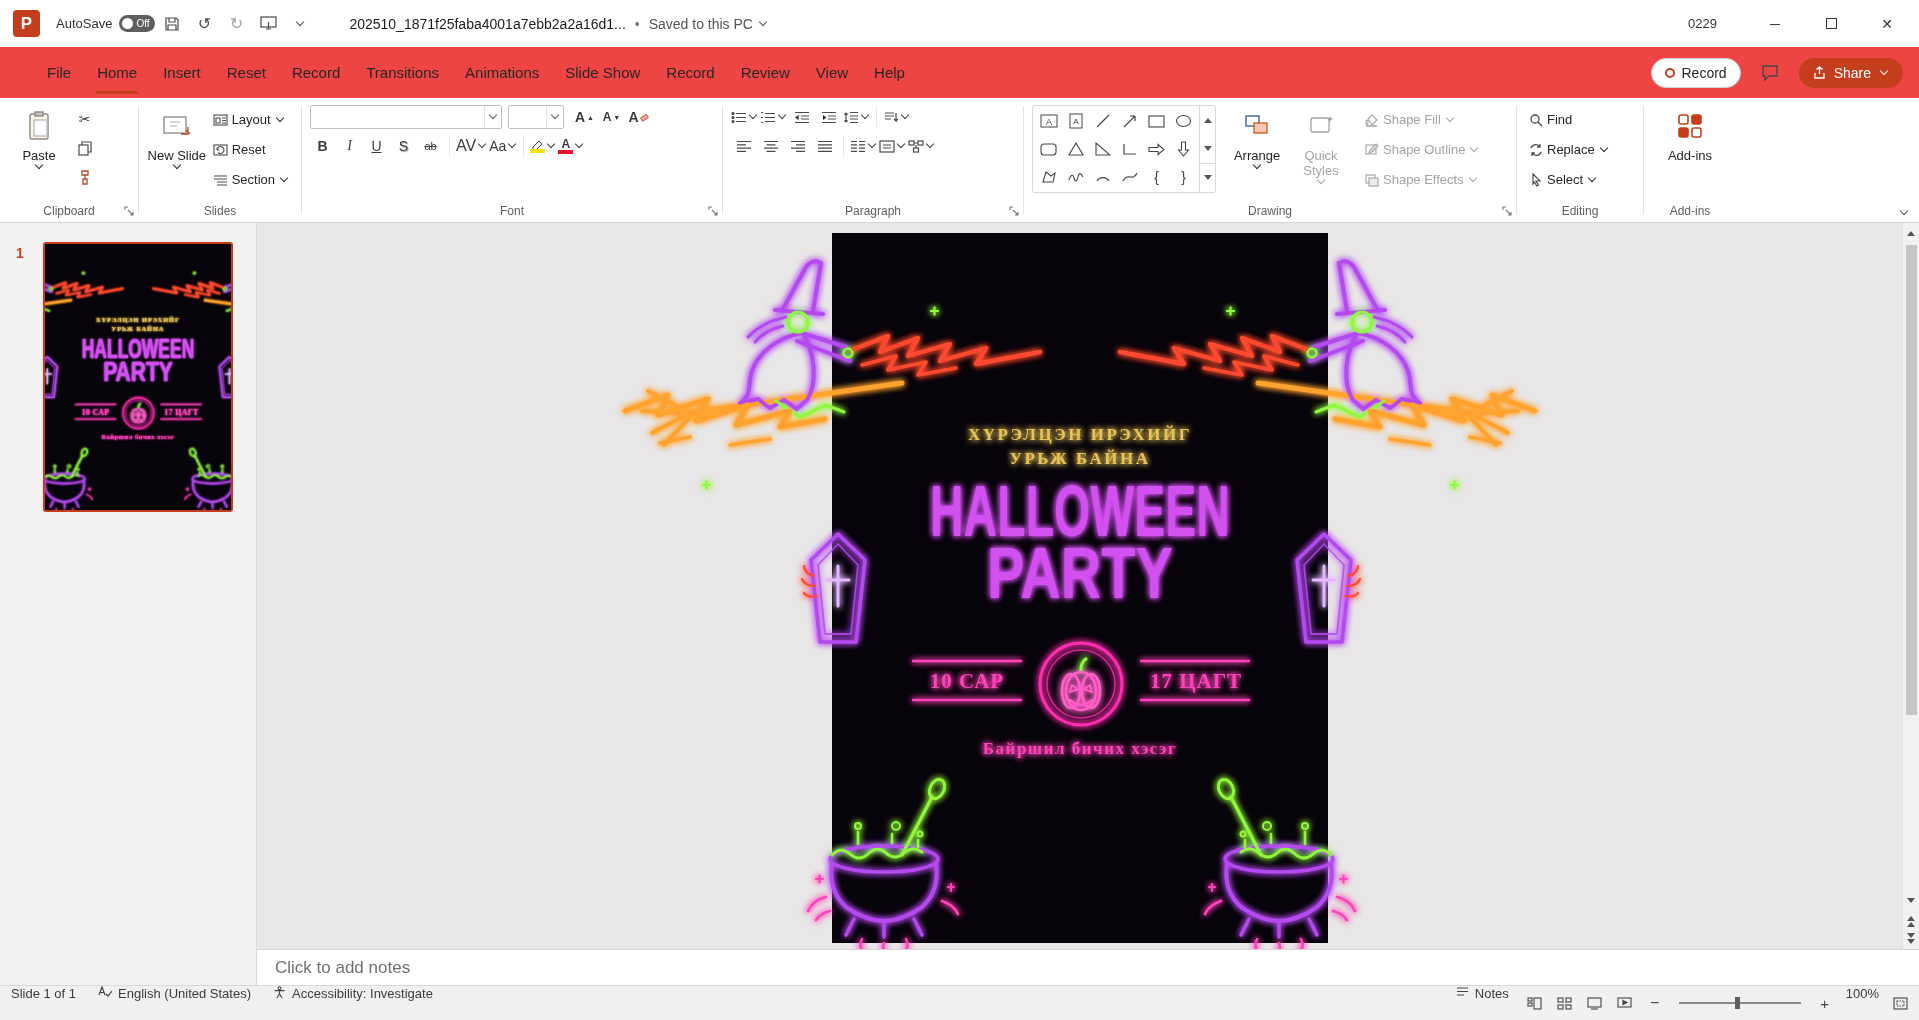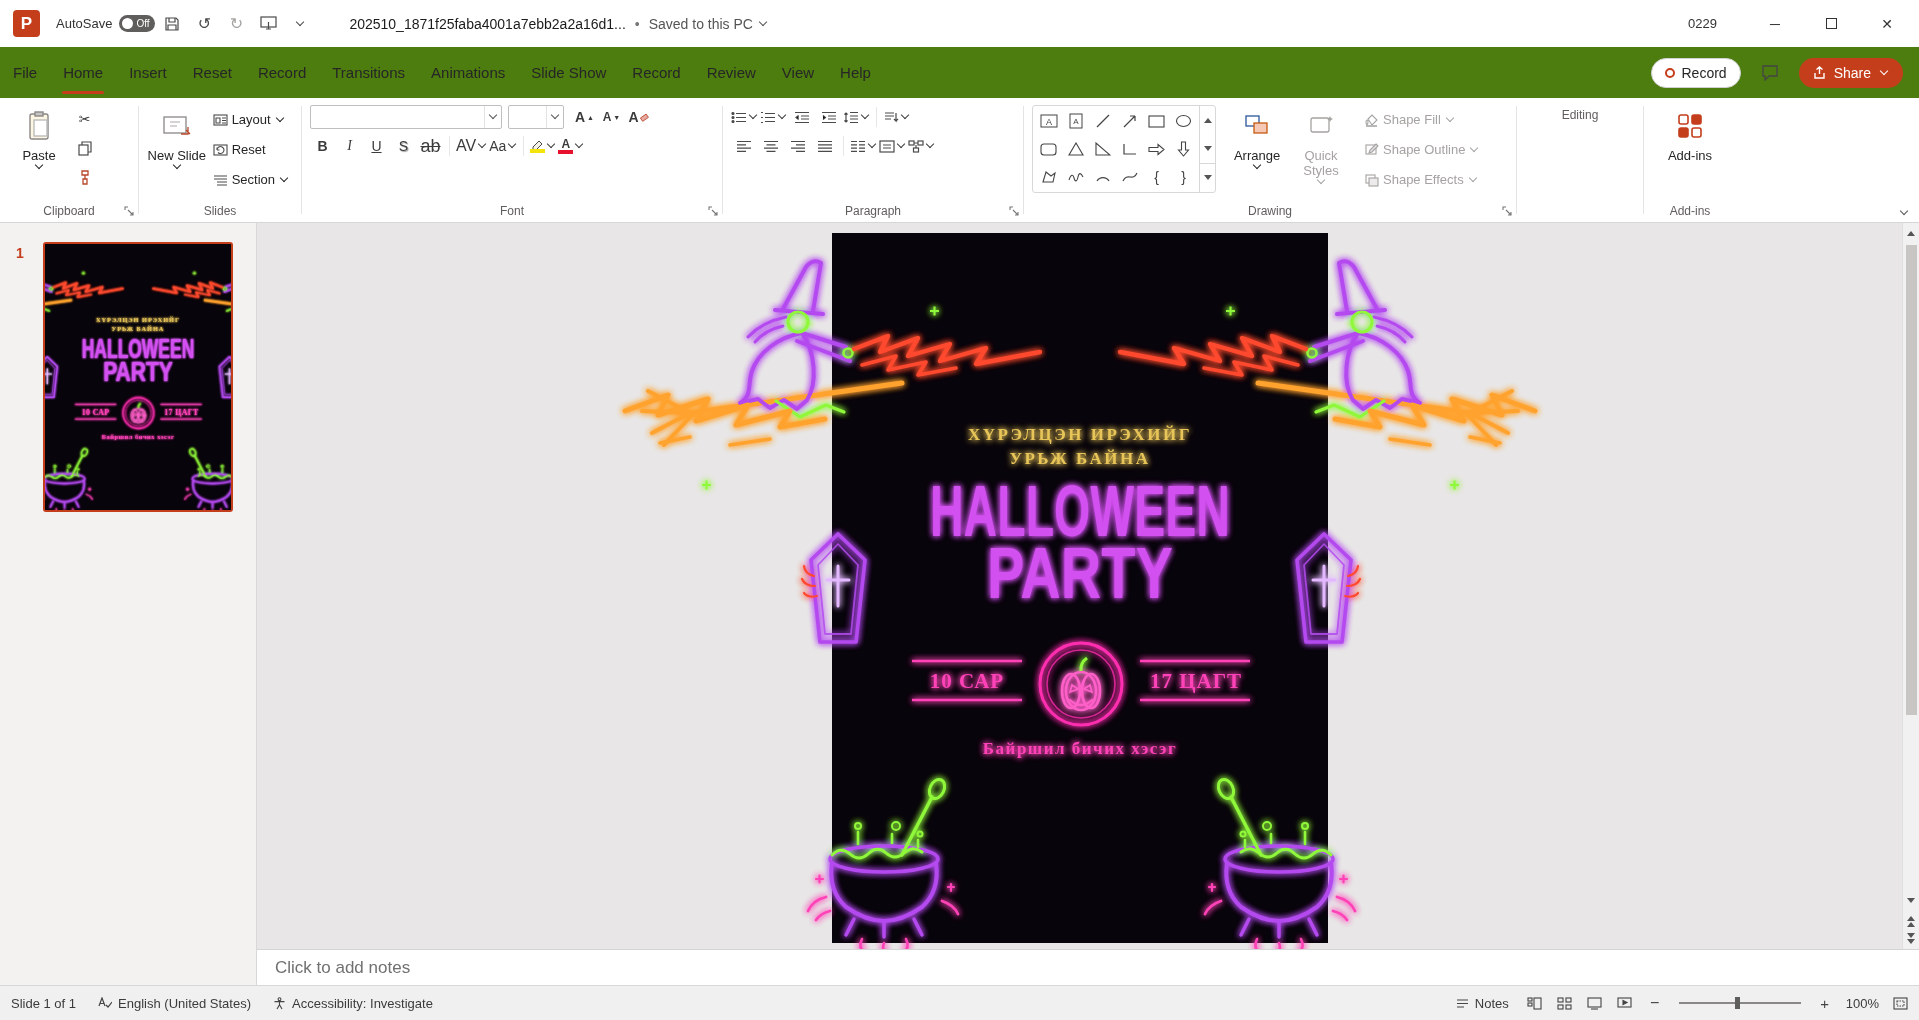--- a/index.html
+++ b/index.html
@@ -24,21 +24,21 @@
   .saved{color:#555;display:flex;align-items:center;gap:5px;}
   .searchbox{position:absolute;left:869px;top:9px;width:460px;height:30px;background:#f3f2f1;border:1px solid #e2e1e0;border-radius:4px;display:flex;align-items:center;gap:9px;padding:0 12px;color:#605e5c;font-size:14px;}
   .searchbox input{border:0;background:transparent;outline:none;font-size:14px;color:#444;width:100%;font-family:inherit;}
   .tb-right{position:absolute;right:4px;top:0;height:47px;display:flex;align-items:center;}
   .profile{font-size:13px;color:#333;margin-right:30px;}
   .winbtn{width:56px;height:47px;display:flex;align-items:center;justify-content:center;color:#333;font-size:14px;}
   .maxbox{width:11px;height:11px;border:1.3px solid #333;}
   .chev{display:inline-block;width:6px;height:6px;border-right:1.4px solid currentColor;border-bottom:1.4px solid currentColor;transform:rotate(45deg);margin:-2px 2px 2px 2px;flex:0 0 auto;}
 
   
-  .menubar{position:absolute;top:47px;left:0;width:100%;height:51px;background:#4d7c0f;display:flex;align-items:center;z-index:29;}
+  .menubar{position:absolute;top:47px;left:0;width:100%;height:51px;background:#ef4444;display:flex;align-items:center;z-index:29;padding-left:34px;}
   .mtab{padding:0 13px;font-size:15px;color:#262626;height:100%;display:flex;align-items:center;position:relative;}
   .mtab.active::after{content:"";position:absolute;left:12px;right:12px;bottom:4px;height:3px;background:var(--accent-red);border-radius:2px;}
   .menu-right{margin-left:auto;display:flex;align-items:center;gap:12px;margin-right:16px;}
   .record-btn{display:flex;align-items:center;gap:7px;border:1px solid #d1d1d1;border-radius:15px;height:30px;padding:0 13px;font-size:14px;background:#fff;}
   .record-dot{width:10px;height:10px;border-radius:50%;border:2.5px solid var(--accent-red);}
   .comment-btn{width:34px;height:30px;display:flex;align-items:center;justify-content:center;}
   .share-btn{display:flex;align-items:center;gap:8px;background:var(--accent-red);color:#fff;border-radius:15px;height:30px;padding:0 14px;font-size:14px;}
 
   
   .ribbon{position:absolute;top:98px;left:0;width:100%;height:125px;background:#fff;border-bottom:1px solid #d6d6d6;display:flex;align-items:stretch;z-index:28;}
@@ -54,21 +54,21 @@
   .dis, .dis *{color:#a5a3a1 !important;}
   .rg-col{display:flex;flex-direction:column;gap:5px;}
   .rg-row{display:flex;align-items:center;gap:2px;}
   .combo{height:24px;border:1px solid #bfbfbf;border-radius:2px;display:flex;align-items:stretch;background:#fff;}
   .combo .cinput{flex:1;padding:3px 5px;font-size:13px;color:#333;}
   .combo .cdrop{width:17px;display:flex;align-items:center;justify-content:center;border-left:1px solid #e3e3e3;color:#555;}
   .vbar{width:1px;height:20px;background:#e6e6e6;margin:0 4px;align-self:center;}
   .colorbar{display:block;width:15px;height:4px;margin-top:0px;}
   .stack2{display:flex;flex-direction:column;align-items:center;line-height:1;}
   .glyphB{font-weight:bold;} .glyphI{font-style:italic;font-family:"Liberation Serif",serif;} .glyphU{text-decoration:underline;}
-  .glyphS{text-shadow:1px 1px 1px #999;} .glyphAB{text-decoration:line-through;font-size:18px;}
+  .glyphS{text-shadow:1px 1px 1px #999;} .glyphAB{text-decoration:line-through;font-size:11px;}
   .tinyup{font-size:7px;margin-left:1px;}
   .shape-gallery{border:1px solid #d8d8d8;border-radius:3px;display:flex;margin-right:8px;background:#fff;}
   .sg-grid{display:grid;grid-template-columns:repeat(6,27px);grid-auto-rows:28px;align-items:center;justify-items:center;padding:1px 2px;}
   .sg-cell{width:25px;height:25px;display:flex;align-items:center;justify-content:center;color:#444;font-size:14px;border-radius:2px;}
   .sg-scroll{width:16px;border-left:1px solid #d8d8d8;display:flex;flex-direction:column;}
   .sg-scroll .sgs{flex:1;display:flex;align-items:center;justify-content:center;color:#555;}
   .tri-up{width:0;height:0;border-left:4px solid transparent;border-right:4px solid transparent;border-bottom:5px solid #555;}
   .tri-dn{width:0;height:0;border-left:4px solid transparent;border-right:4px solid transparent;border-top:5px solid #555;}
   .collapse-btn{position:absolute;right:10px;bottom:3px;color:#555;}
 
@@ -92,21 +92,21 @@
   
   .vscroll{position:absolute;right:0;top:223px;width:17px;height:726px;background:#f1f1f1;border-left:1px solid #e0e0e0;z-index:12;display:flex;flex-direction:column;align-items:center;}
   .vs-arrow{height:20px;display:flex;align-items:center;justify-content:center;width:100%;}
   .vthumb{width:11px;height:470px;background:#c8c6c4;margin-top:2px;}
   .vs-bottom{margin-top:auto;display:flex;flex-direction:column;align-items:center;gap:6px;padding-bottom:5px;width:100%;}
   .dblchev{display:flex;flex-direction:column;gap:1px;align-items:center;}
 
   
   .notesbar{position:absolute;left:257px;right:0;top:949px;height:36px;background:#fff;border-top:1px solid #d4d4d4;display:flex;align-items:center;padding-left:18px;font-size:17px;color:#707070;z-index:11;}
   .statusbar{position:absolute;left:0;bottom:0;width:100%;height:35px;background:#f0f0f0;border-top:1px solid #d8d8d8;display:flex;align-items:center;font-size:13px;color:#3b3b3b;z-index:31;}
-  .sb-item{display:flex;align-items:center;gap:6px;padding:0 11px;height:100%;white-space:nowrap;}
+  .sb-item{display:flex;gap:6px;padding:0 11px;height:100%;white-space:nowrap;}
   .sb-right{margin-left:auto;display:flex;align-items:center;height:100%;}
   .zoom-track{width:122px;height:2px;background:#8a8886;position:relative;margin:0 9px;}
   .zoom-thumb{position:absolute;left:56px;top:-5px;width:5px;height:12px;background:#605e5c;}
   .sb-icon{width:30px;height:100%;display:flex;align-items:center;justify-content:center;color:#444;}
 </style>
 </head>
 <body>
 
 <svg width="0" height="0" style="position:absolute" aria-hidden="true">
   <defs>
@@ -675,20 +675,43 @@
     <div class="rg-label">Drawing</div>
     <span class="launcher">
       <svg width="11" height="11" viewBox="0 0 11 11" fill="none" stroke="currentColor" stroke-width="1.1">
           <path d="M1 4V1h3M4 4l5 5M9 6v3H6"></path>
         </svg>
     </span>
   </div>
   <div class="rg-sep"></div>
 
   <div class="rgroup" style="width:126px;">
+    <div class="rg-col" style="flex:1;padding-top:2px;">
+      <span class="smallrow">
+        <svg width="14" height="14" viewBox="0 0 14 14" fill="none" stroke="#4a4a4a" stroke-width="1.3">
+            <circle cx="6" cy="6" r="4"></circle>
+            <path d="M9 9l4 4"></path>
+          </svg>
+        <span>Find</span>
+      </span>
+      <span class="smallrow">
+        <svg width="14" height="14" viewBox="0 0 14 14" fill="none" stroke="#4a4a4a" stroke-width="1.3">
+            <path d="M2 5a5 5 0 0 1 9-1M12 9a5 5 0 0 1-9 1M11 1v3H8M3 13v-3h3"></path>
+          </svg>
+        <span>Replace</span>
+          <i class="chev"></i>
+      </span>
+      <span class="smallrow">
+        <svg width="14" height="14" viewBox="0 0 14 14" fill="none" stroke="#4a4a4a" stroke-width="1.2">
+            <path d="M4 1l7 7H7l2.5 4-1.8 1L5.5 9 4 11z" fill="#fff"></path>
+          </svg>
+        <span>Select</span>
+          <i class="chev"></i>
+      </span>
+    </div>
     <div class="rg-label">Editing</div>
   </div>
   <div class="rg-sep"></div>
 
   <div class="rgroup" style="width:92px;">
     <div class="rg-body" style="justify-content:center;">
       <div class="bigbtn">
         <span class="bicon">
           <svg width="28" height="28" viewBox="0 0 28 28" fill="none" stroke-width="1.6">
               <rect x="3" y="3" width="9" height="9" rx="2" stroke="#c43e1c"></rect>

